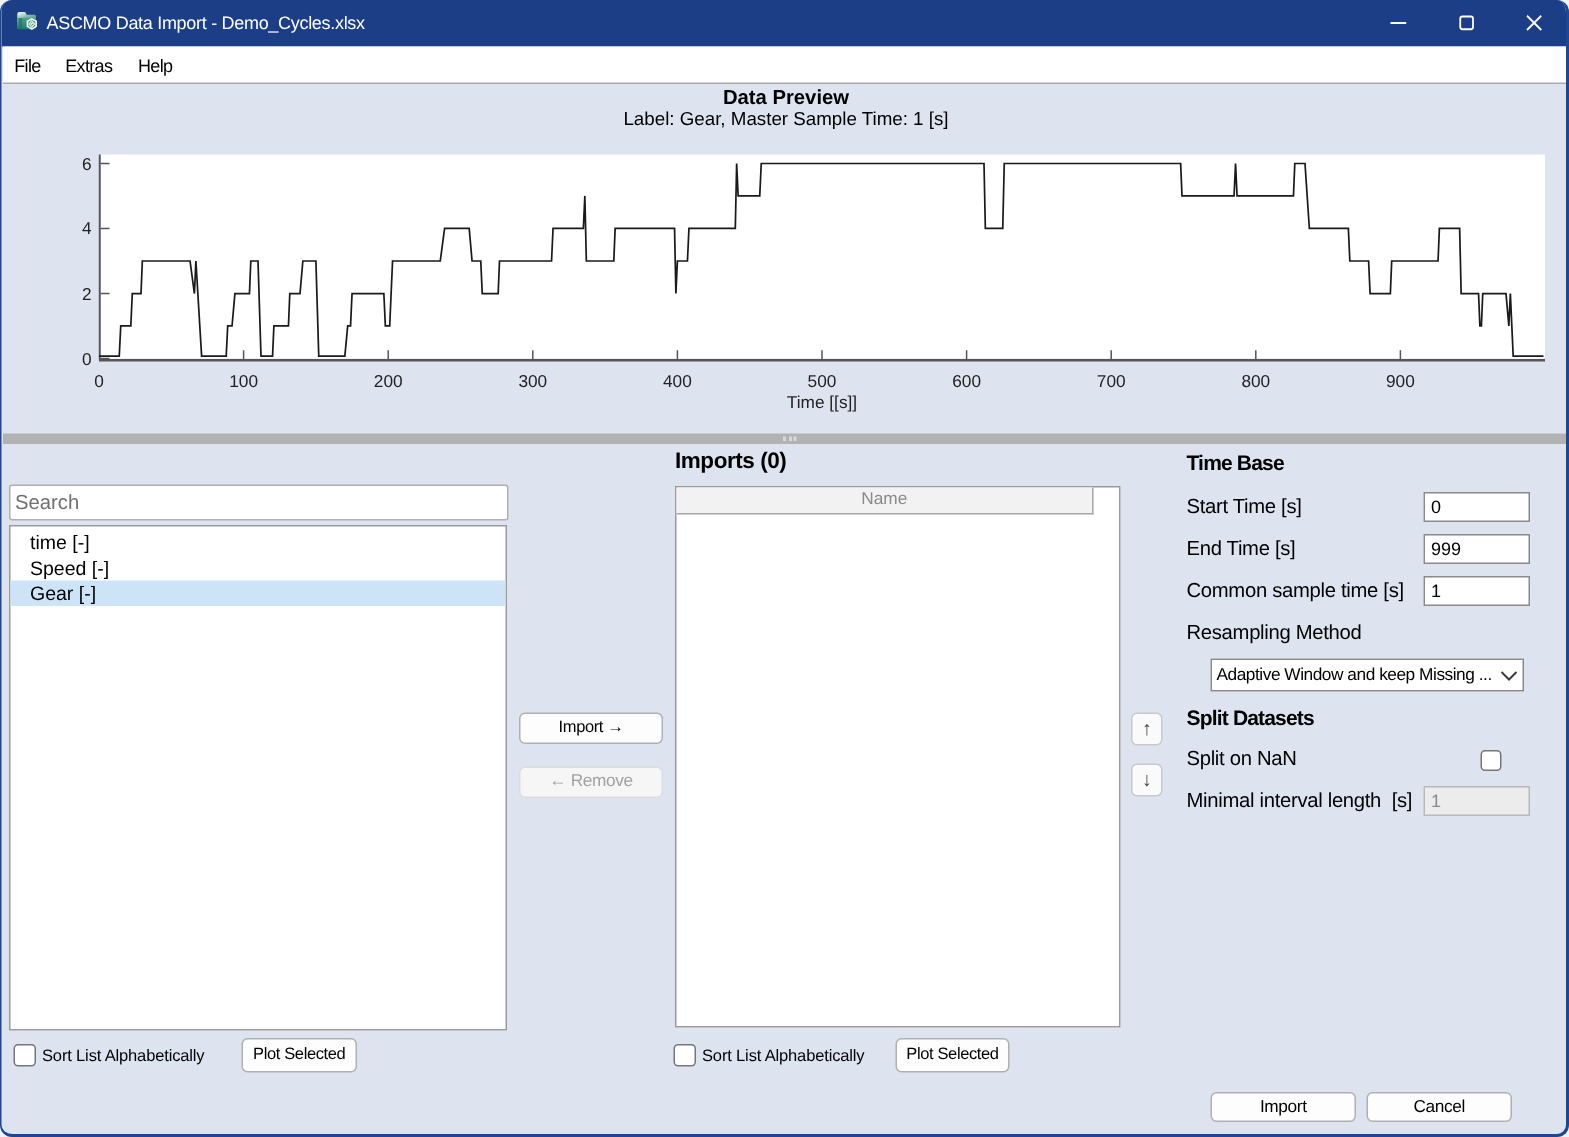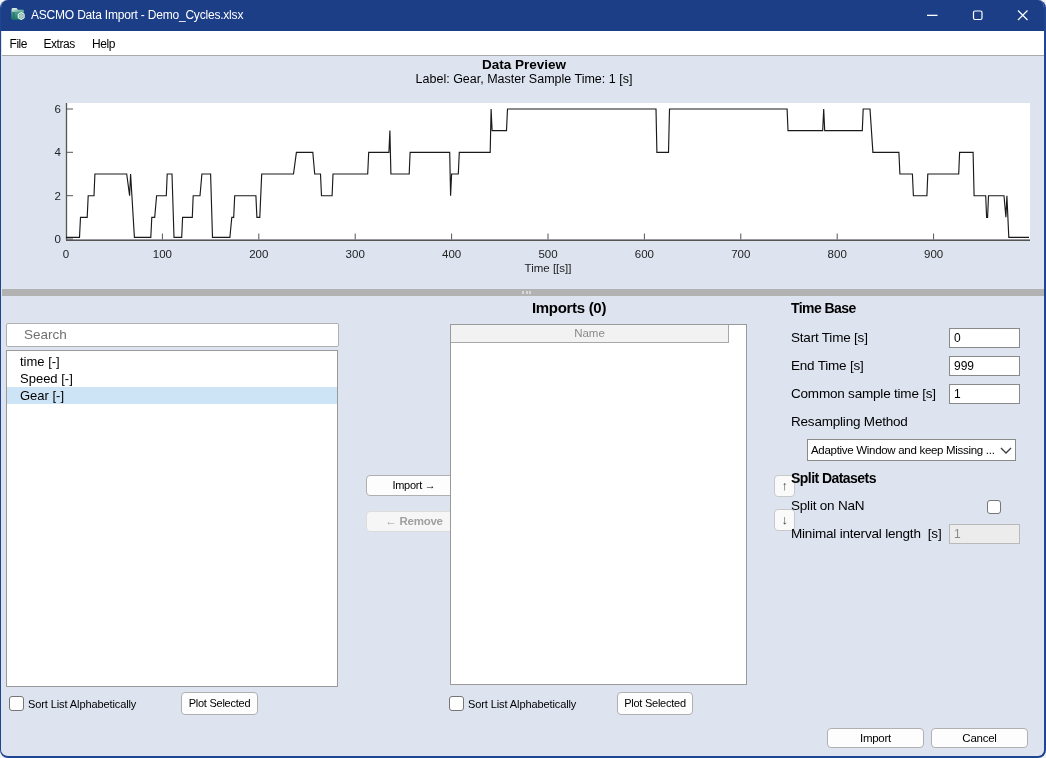--- a/index.html
+++ b/index.html
@@ -7,26 +7,26 @@
 #win { position:absolute; left:0; top:0; width:1046px; height:758px; background:#dde4f0; border-radius:8px; overflow:hidden; border:1px solid #1f4693; border-right-width:2px; border-bottom-width:2px; border-top:none; }
 #titlebar { position:absolute; left:0; top:0; width:1046px; height:31px; background:#1b3e87; }
 #title { position:absolute; left:30px; top:8px; color:#ffffff; font-size:12px; letter-spacing:-0.2px; }
 .wbtn { position:absolute; top:0; height:31px; color:#fff; }
 #menubar { position:absolute; left:1px; top:31px; width:1044px; height:25px; background:#ffffff; border-bottom:1px solid #a9a9a9; }
 .menu { position:absolute; top:6px; font-size:12px; letter-spacing:-0.45px; color:#000; }
 #chartbg { position:absolute; left:1px; top:56px; width:1044px; height:233px; background:#dde4f0; }
 #splitter { position:absolute; left:1px; top:289px; width:1044px; height:7px; background:#b2b2b2; }
 #grip,#grip2,#grip3 { position:absolute; top:2px; width:2px; height:3px; background:#d8d8d8; } #grip{left:520px} #grip2{left:523.5px} #grip3{left:527px}
 .hdr { position:absolute; font-size:15px; font-weight:bold; letter-spacing:-0.2px; color:#000; }
-#search { position:absolute; left:5px; top:323px; width:333px; height:24px; background:#fff; border:1px solid #b0b0b0; border-radius:2px; font-size:13.5px; color:#707070; padding-left:17px; line-height:22px; }
+#search { position:absolute; left:5px; top:323px; width:333px; height:24px; background:#fff; border:1px solid #b0b0b0; border-radius:2px; font-size:13.5px; color:#707070; padding-left:3px; line-height:22px; }
 #list { position:absolute; left:5px; top:350px; width:332px; height:337px; background:#fff; border:1px solid #9a9a9a; font-size:13px; padding-top:2px; }
 .li { height:17px; line-height:17px; padding-left:13px; color:#000; }
 .li.sel { background:#cde4f7; }
-.btn { position:absolute; background:#fdfdfd; border:1px solid #b0b0b0; border-radius:4px; font-size:11px; letter-spacing:-0.25px; color:#000; text-align:center; white-space:nowrap; overflow:hidden;margin-left:20px; }
-.btn.dis { background:#f6f6f6; border-color:#dcdcdc; color:#a0a0a0;font-weight:bold; }
+.btn { position:absolute; background:#fdfdfd; border:1px solid #b0b0b0; border-radius:4px; font-size:11px; letter-spacing:-0.25px; color:#000; text-align:center; white-space:nowrap; overflow:hidden; }
+.btn.dis { background:#f6f6f6; border-color:#dcdcdc; color:#a0a0a0; }
 .cb { position:absolute; width:15px; height:15px; background:#fff; border:1px solid #767676; border-radius:3px; }
 .lbl { position:absolute; font-size:11px; letter-spacing:-0.1px; color:#000; white-space:nowrap; }
 .lbl15 { position:absolute; font-size:13.5px; letter-spacing:-0.2px; color:#000; white-space:nowrap; }
 #table { position:absolute; left:449px; top:324px; width:297px; height:361px; background:#fff; border:1px solid #9a9a9a; }
 #thead { position:absolute; left:0; top:0; width:278px; height:18px; background:#f2f2f2; border-right:1px solid #a8a8a8; border-bottom:1px solid #a8a8a8; color:#8a8a8a; font-size:11.5px; text-align:center; line-height:17px; }
 .input { position:absolute; width:71px; height:20px; background:#fff; border:1px solid #8a8a8a; font-size:12px; padding-left:4px; line-height:18px; color:#000; }
 .input.dis { background:#ececec; border-color:#b9b9b9; color:#8a8a8a; }
 #dd { position:absolute; left:806px; top:439px; width:209px; height:22px; background:#fff; border:1px solid #8a8a8a; font-size:11.5px; letter-spacing:-0.3px; line-height:20px; padding-left:3px; color:#000; white-space:nowrap; overflow:hidden; }
 </style>
 </head>
@@ -129,21 +129,21 @@
     <div class="li">Speed [-]</div>
     <div class="li sel">Gear [-]</div>
   </div>
   <div class="cb" style="left:8px;top:696px"></div>
   <div class="lbl" style="left:27px;top:698px">Sort List Alphabetically</div>
   <div class="btn" style="left:160px;top:692px;width:77px;height:23px;line-height:21px">Plot Selected</div>
 
   <div class="btn" style="left:345px;top:475px;width:96px;height:21px;line-height:19px">Import →</div>
   <div class="btn dis" style="left:345px;top:511px;width:96px;height:21px;line-height:19px;font-size:11.5px">← Remove</div>
 
-  <div class="hdr" style="left:449px;top:299px;width:238px;text-align:center;letter-spacing:-0.3px">Imports (0)</div>
+  <div class="hdr" style="left:449px;top:299px;width:238px;text-align:left;letter-spacing:-0.3px">Imports (0)</div>
   <div id="table">
       <div id="thead">Name</div>
     </div>
   <div class="cb" style="left:448px;top:696px"></div>
   <div class="lbl" style="left:467px;top:698px">Sort List Alphabetically</div>
   <div class="btn" style="left:596px;top:692px;width:76px;height:23px;line-height:21px">Plot Selected</div>
 
   <div class="btn" style="left:753px;top:475px;width:21px;height:22px;line-height:20px;background:#fafafa;border-color:#c9c9c9;color:#444;font-size:13px">↑</div>
   <div class="btn" style="left:753px;top:509px;width:21px;height:22px;line-height:20px;background:#fafafa;border-color:#c9c9c9;color:#444;font-size:13px">↓</div>
 

